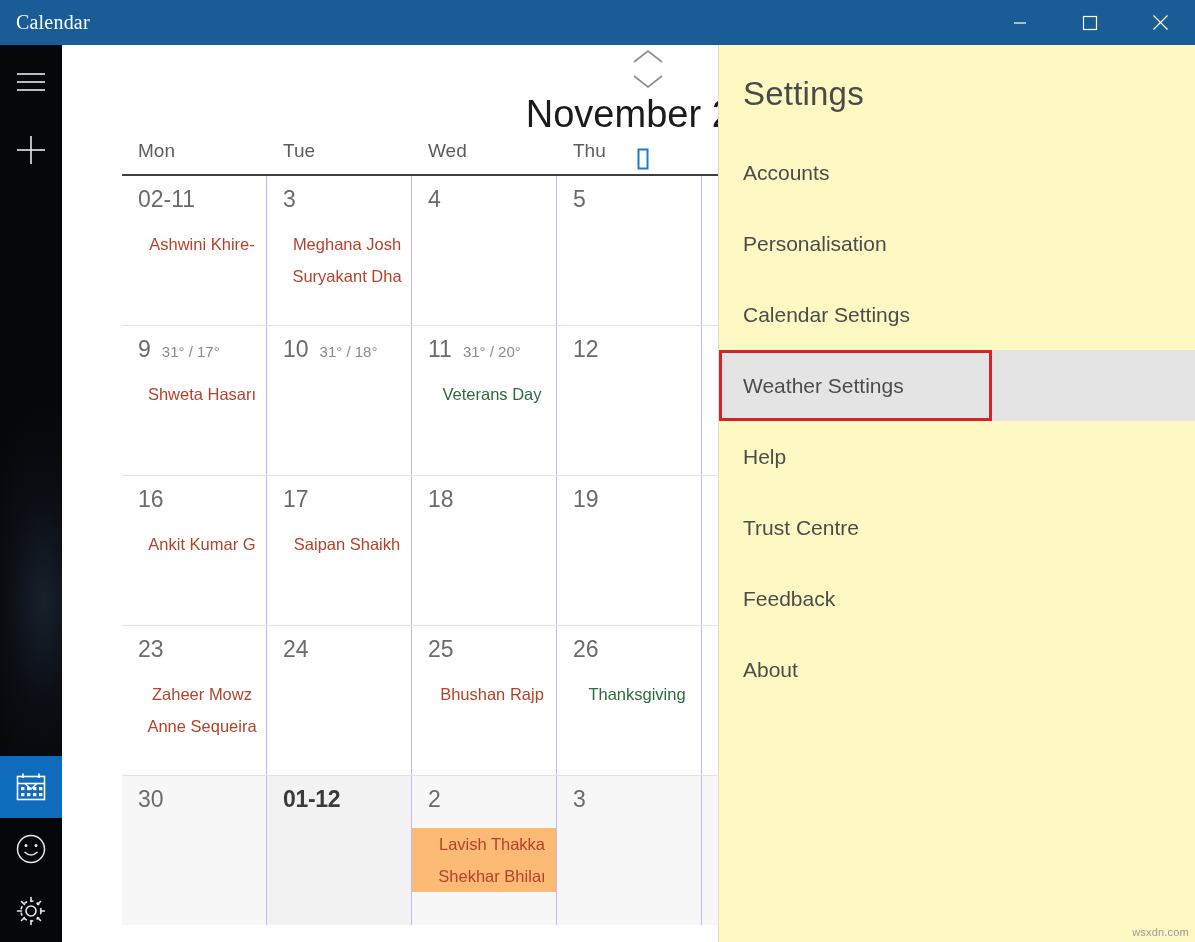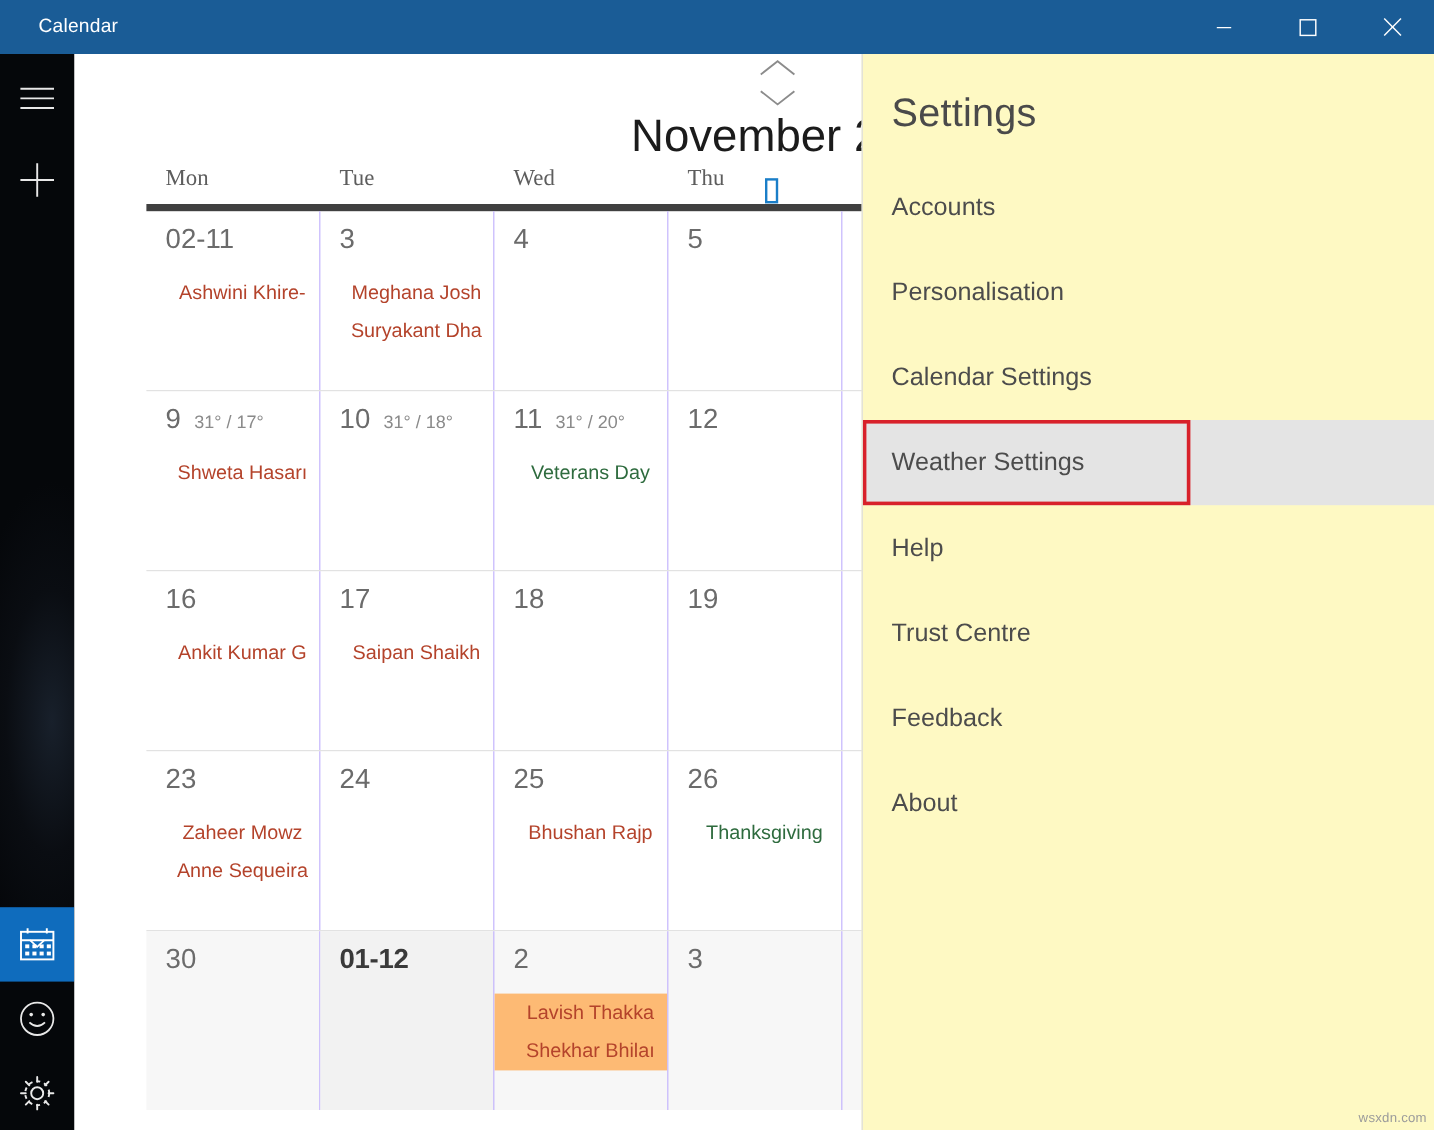--- a/index.html
+++ b/index.html
@@ -18,24 +18,25 @@
 
   
   .titlebar {
     position: absolute; top: 0; left: 0;
     width: 1195px; height: 45px;
     background: #1a5c96;
     display: flex; align-items: center;
   }
   .titlebar-title {
     color: #ffffff;
-    font-size: 16px;
-    padding-left: 32px;
+    font-size: 20px;
+    padding-left: 16px;
     letter-spacing: .2px;
     font-weight: 400;
+    font-family: Liberation Serif, serif;
   }
   .titlebar-spacer { flex: 1; }
   .winbtn {
     width: 70px; height: 45px;
     display: flex; align-items: center; justify-content: center;
   }
   .winbtn svg { display: block; }
 
   
   .rail {
@@ -84,22 +85,21 @@
     width: 46px; height: 46px;
     display: flex; align-items: center; justify-content: center;
   }
 
   
   .weekdays {
     display: grid;
     grid-template-columns: repeat(7, 145px);
     margin-left: 60px;
     height: 48px;
-    border-bottom: 6px solid #404040;
-    font-family: Liberation Serif, serif;
+    border-bottom: 2px solid #404040;
   }
   .weekday {
     font-size: 19px;
     color: #5d5d5d;
     font-weight: 400;
     display: flex; align-items: center;
     padding-left: 16px;
   }
 
   

